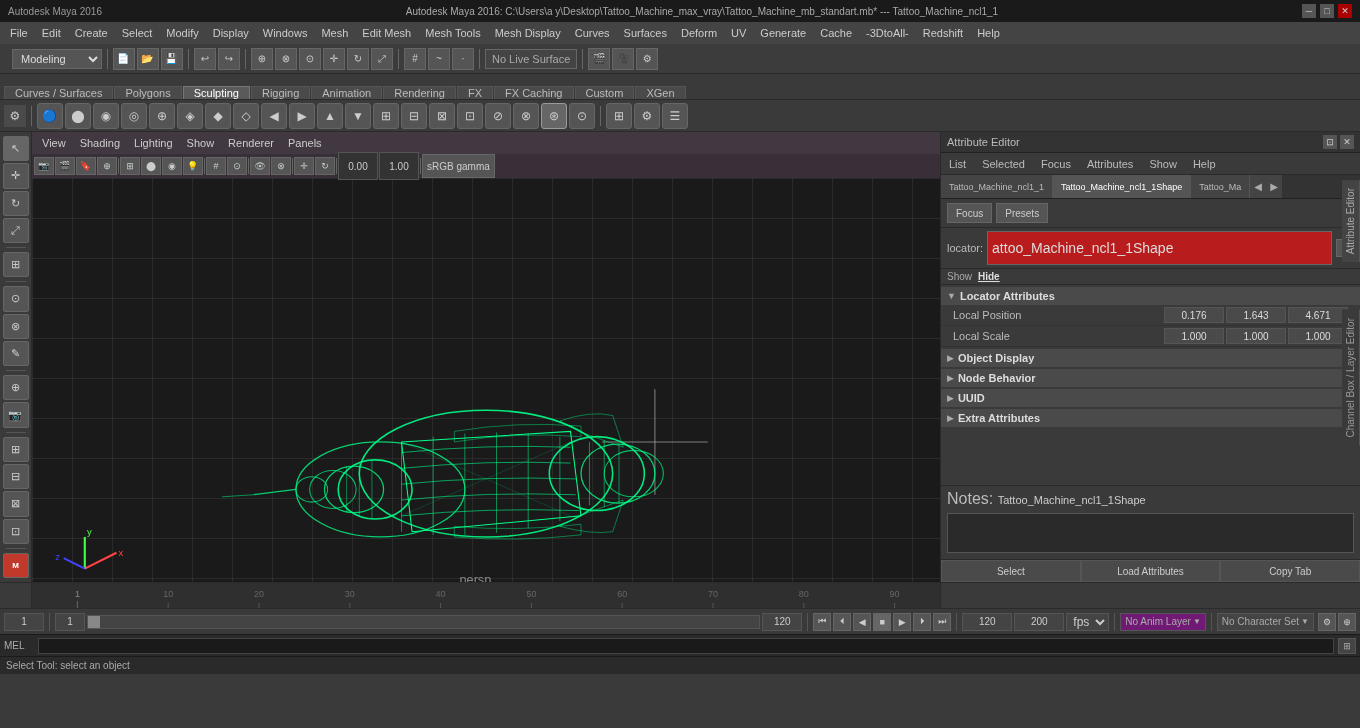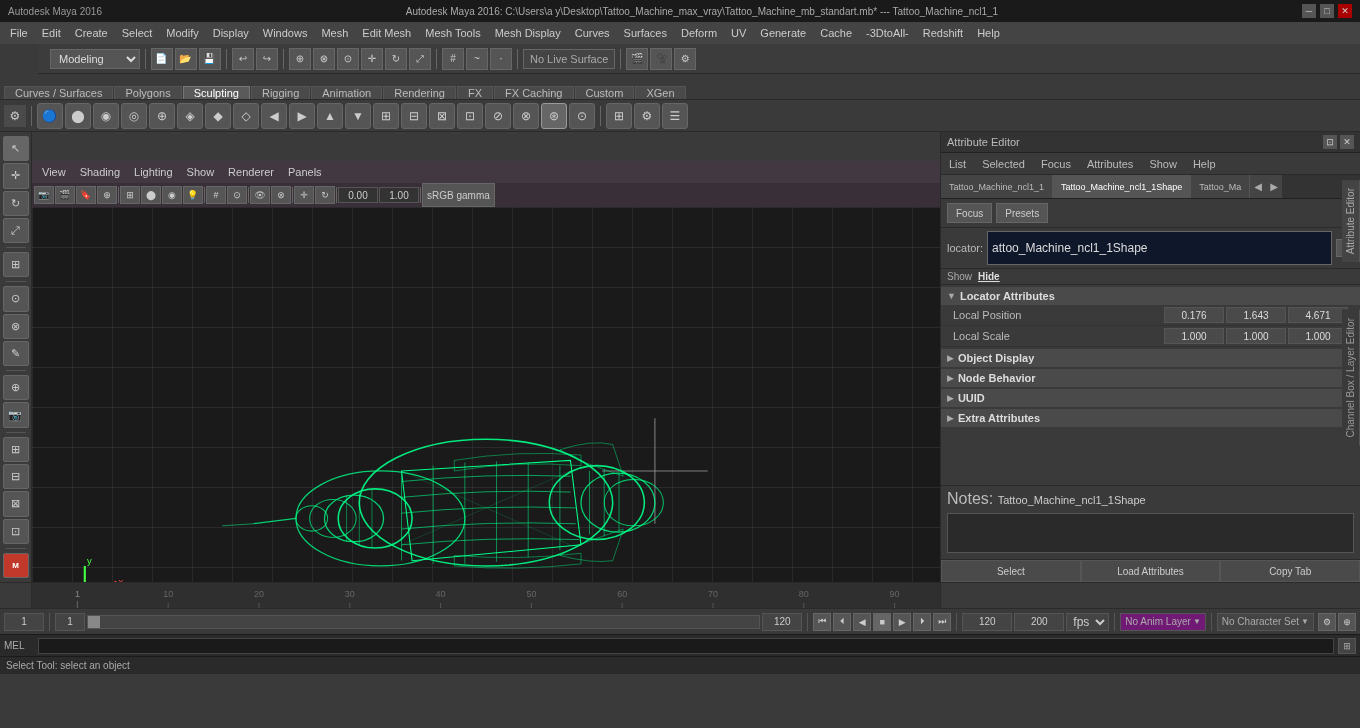--- a/index.html
+++ b/index.html
@@ -51,21 +51,20 @@
 
     
     #toolbar1 {
       background: #3c3c3c;
       height: 30px;
       display: flex;
       align-items: center;
       padding: 0 12px;
       gap: 2px;
       border-bottom: 1px solid #2a2a2a;
-      margin-left: 38px;
     }
     .toolbar-dropdown {
       background: #555;
       color: #ddd;
       border: 1px solid #666;
       height: 20px;
       padding: 0 4px;
       font-size: 11px;
       cursor: pointer;
       width: 90px;
@@ -166,21 +165,20 @@
       cursor: pointer; font-size: 11px; color: #ccc;
     }
     .lt-separator { width: 20px; height: 1px; background: #555; margin: 2px 0; }
 
     
     #viewport {
       flex: 1;
       background: #701a75;
       position: relative;
       overflow: hidden;
-      margin-top: 29px;
     }
 
     
     #viewport-menubar {
       position: absolute;
       top: 0; left: 0; right: 0;
       height: 22px;
       background: rgba(60,60,60,0.9);
       display: flex;
       align-items: center;
@@ -203,21 +201,21 @@
       z-index: 10;
     }
     .vp-btn {
       width: 20px; height: 18px;
       background: #555;
       border: 1px solid #666;
       display: flex; align-items: center; justify-content: center;
       cursor: pointer; font-size: 9px; color: #ccc;
     }
     .vp-input {
-      width: 40px; height: 16px;
+      width: 40px; height: 28px;
       background: #333;
       border: 1px solid #555;
       color: #ccc;
       font-size: 10px;
       text-align: center;
     }
     .vp-gamma {
       background: #555;
       border: 1px solid #666;
       padding: 1px 4px;
@@ -839,21 +837,21 @@
       <div class="obj-tab-arrow">▶</div>
     </div>
 
     <div id="focus-row">
       <button class="focus-btn">Focus</button>
       <button class="presets-btn">Presets</button>
     </div>
 
     <div style="display:flex;align-items:center;padding:3px 6px;gap:4px;background:#3a3a3a;border-bottom:1px solid #2a2a2a;">
       <span style="color:#bbb;font-size:11px;">locator:</span>
-      <input class="locator-input" value="attoo_Machine_ncl1_1Shape" style="flex: 1 1 0%; background: #0f172a; border: 1px solid rgb(102, 102, 102); color: rgb(221, 221, 221); height: 18px; font-size: 12px; padding: 16px 4px;">
+      <input class="locator-input" value="attoo_Machine_ncl1_1Shape" style="flex: 1 1 0%; background: #b91c1c; border: 1px solid rgb(102, 102, 102); color: rgb(221, 221, 221); height: 18px; font-size: 14px; padding: 16px 4px;">
       <div class="locator-icon">⊞</div>
     </div>
 
     <div id="show-hide-row">
       <span class="show-link">Show</span>
       <span class="hide-link" style="font-weight:bold;color:#ddd;">Hide</span>
     </div>
 
     <div id="attr-content">
 

